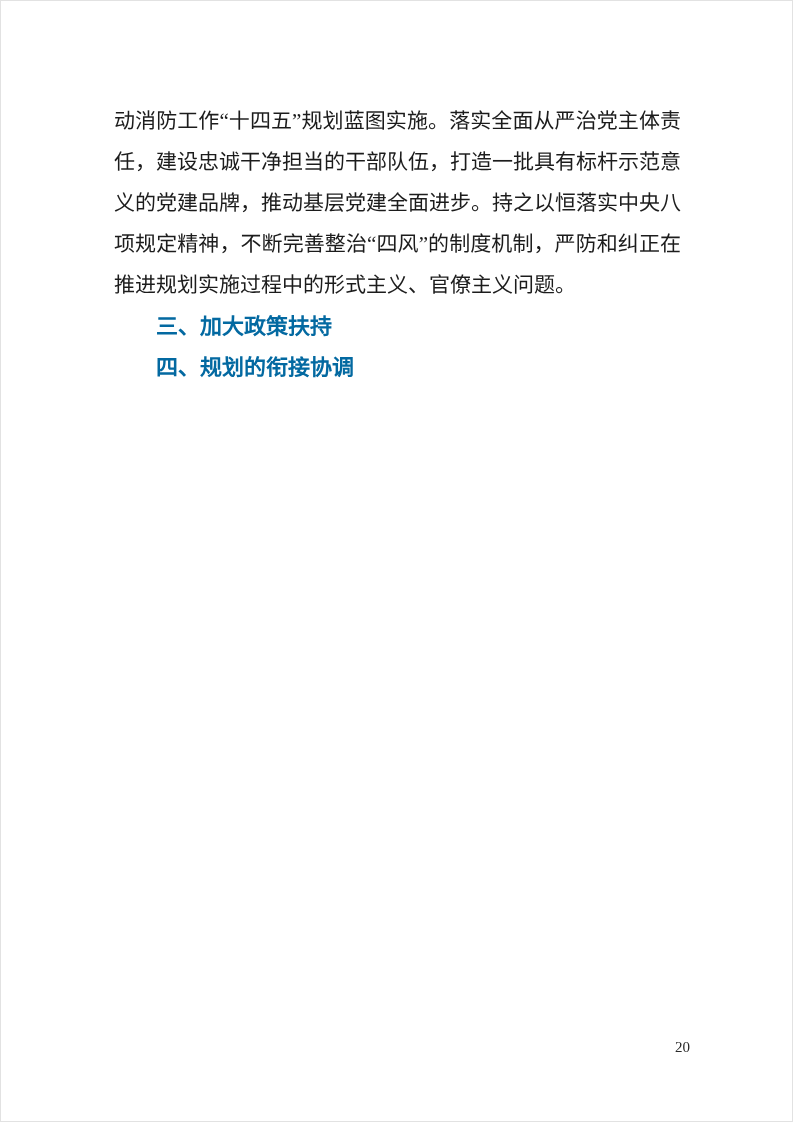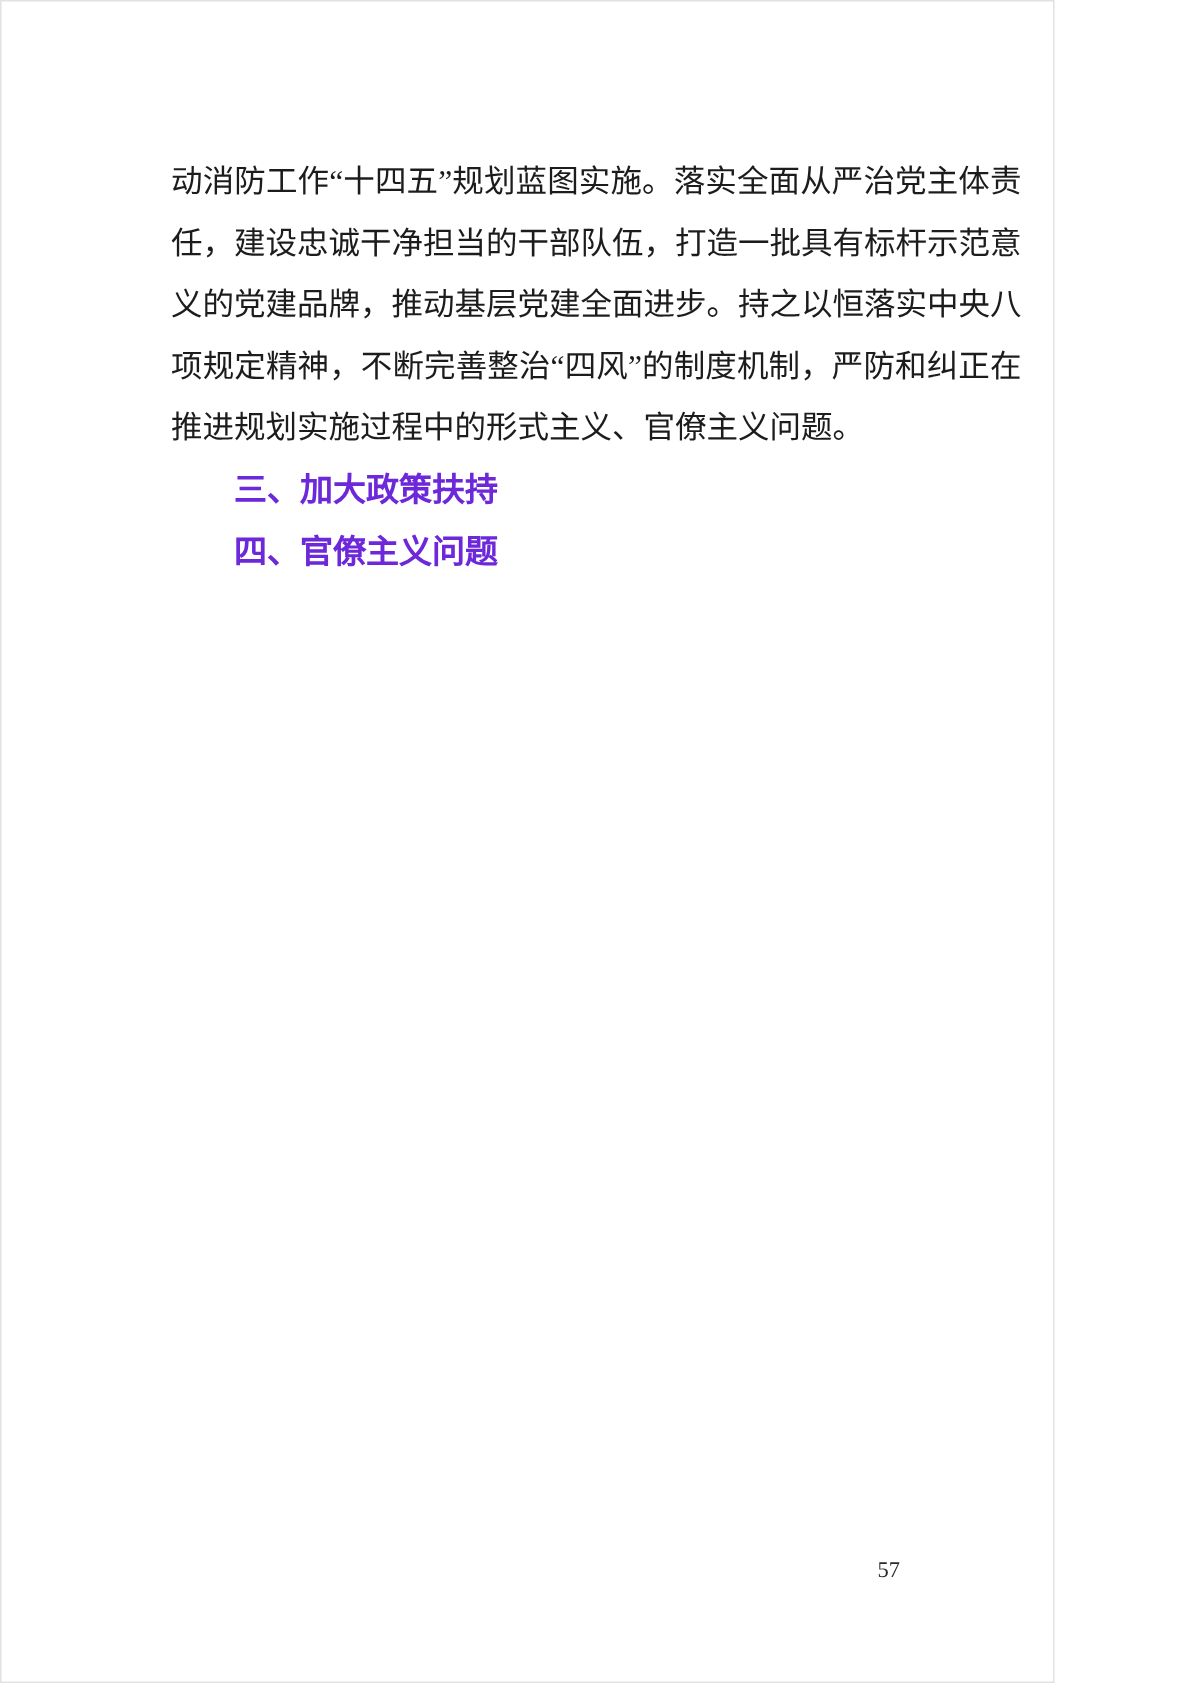--- a/index.html
+++ b/index.html
@@ -2,21 +2,21 @@
 <html lang="zh-CN"><head>
 <meta charset="utf-8">
 <style>
   html, body {
     margin: 0;
     padding: 0;
     background: #ffffff;
   }
   .page {
     position: relative;
-    width: 703px;
+    width: 793px;
     height: 1122px;
     background: #ffffff;
     border: 1px solid #e2e2e2;
     box-sizing: border-box;
     overflow: hidden;
     font-family: "Liberation Serif", "DejaVu Serif", serif;
     color: #1c1c1c;
   }
   .content {
     position: absolute;
@@ -36,35 +36,35 @@
   .body-para.indent {
     text-indent: 42px;
   }
   .section-heading {
     margin: 0;
     padding-left: 42px;
     font-family: Liberation Serif, serif;
     font-weight: bold;
     font-size: 22px;
     line-height: 41px;
-    color: #6d28d9;
+    color: #0369a1;
   }
   .page-number {
     position: absolute;
     top: 1036px;
     right: 102px;
     font-size: 15px;
     line-height: 20px;
     color: #2a2a2a;
     font-family: "Liberation Serif", "DejaVu Serif", serif;
   }
 </style>
 </head>
 <body>
 
 <div class="page">
   <main class="content">
     <p class="body-para">动消防工作“十四五”规划蓝图实施。落实全面从严治党主体责任，建设忠诚干净担当的干部队伍，打造一批具有标杆示范意义的党建品牌，推动基层党建全面进步。持之以恒落实中央八项规定精神，不断完善整治“四风”的制度机制，严防和纠正在推进规划实施过程中的形式主义、官僚主义问题。</p>
     <h2 class="section-heading">三、加大政策扶持</h2>
-    <h2 class="section-heading">四、官僚主义问题</h2>
+    <h2 class="section-heading">四、规划的衔接协调</h2>
   </main>
-  <span class="page-number">57</span>
+  <span class="page-number">20</span>
 </div>
 
 </body></html>

